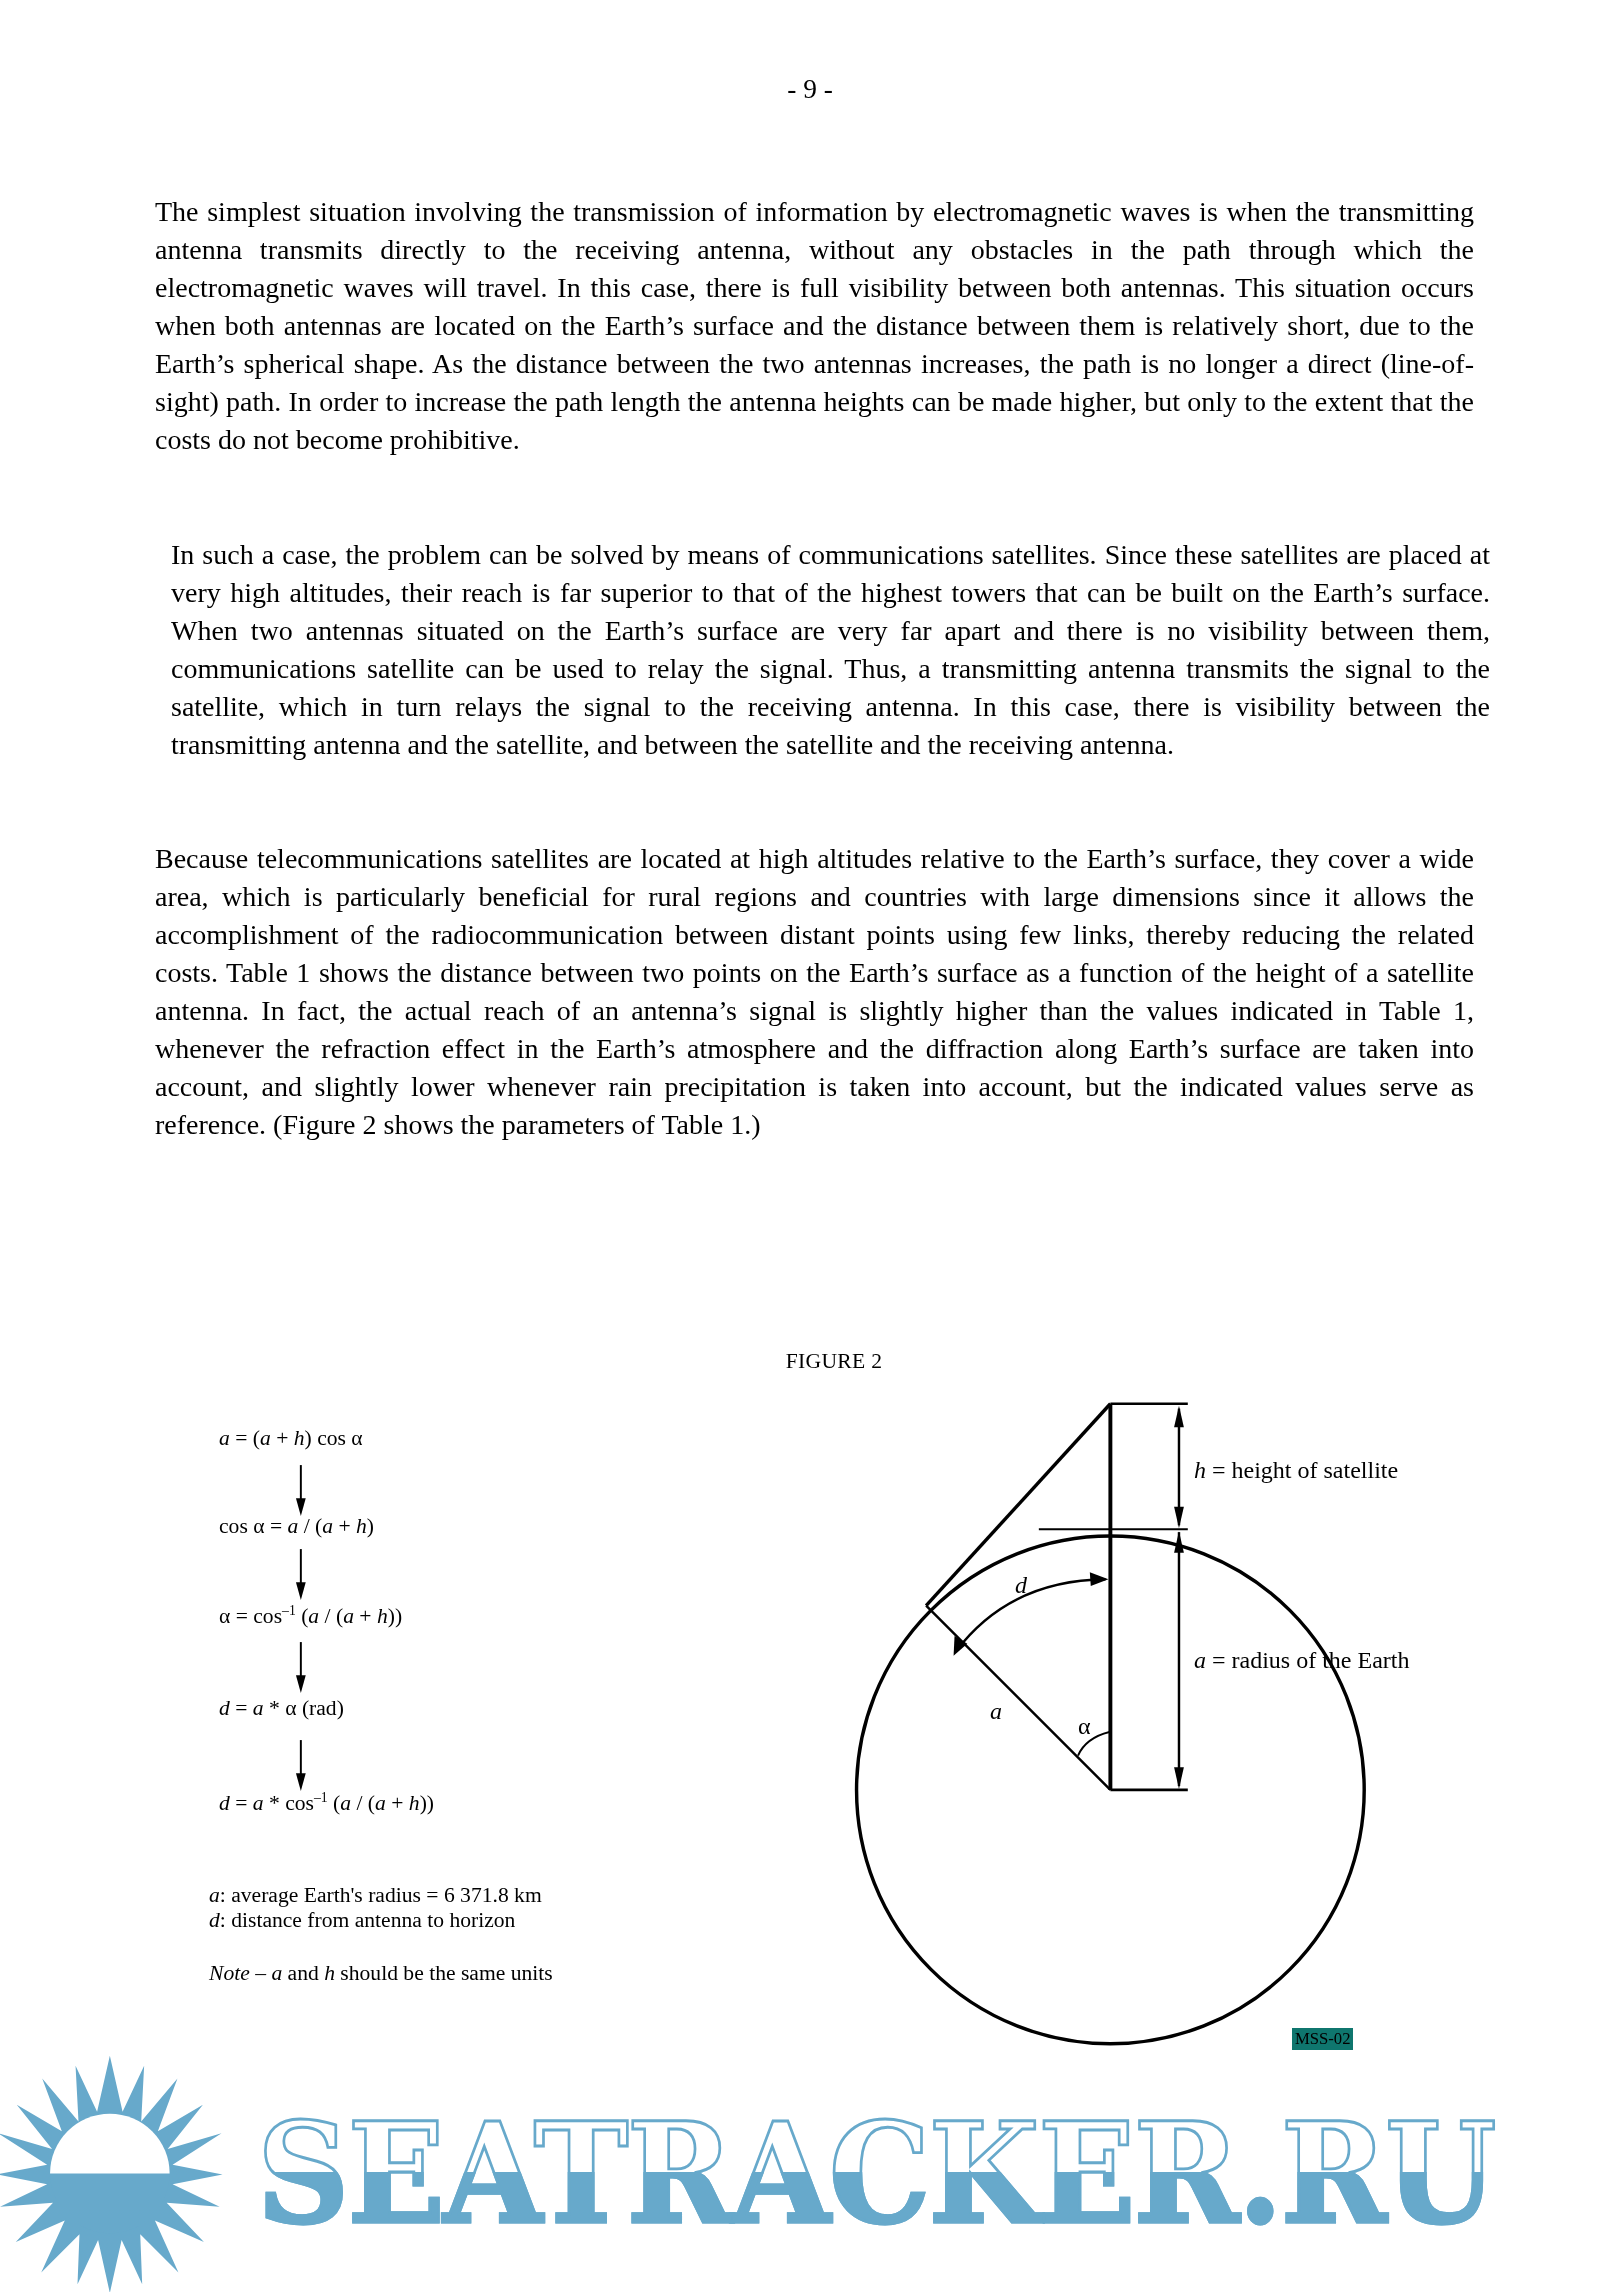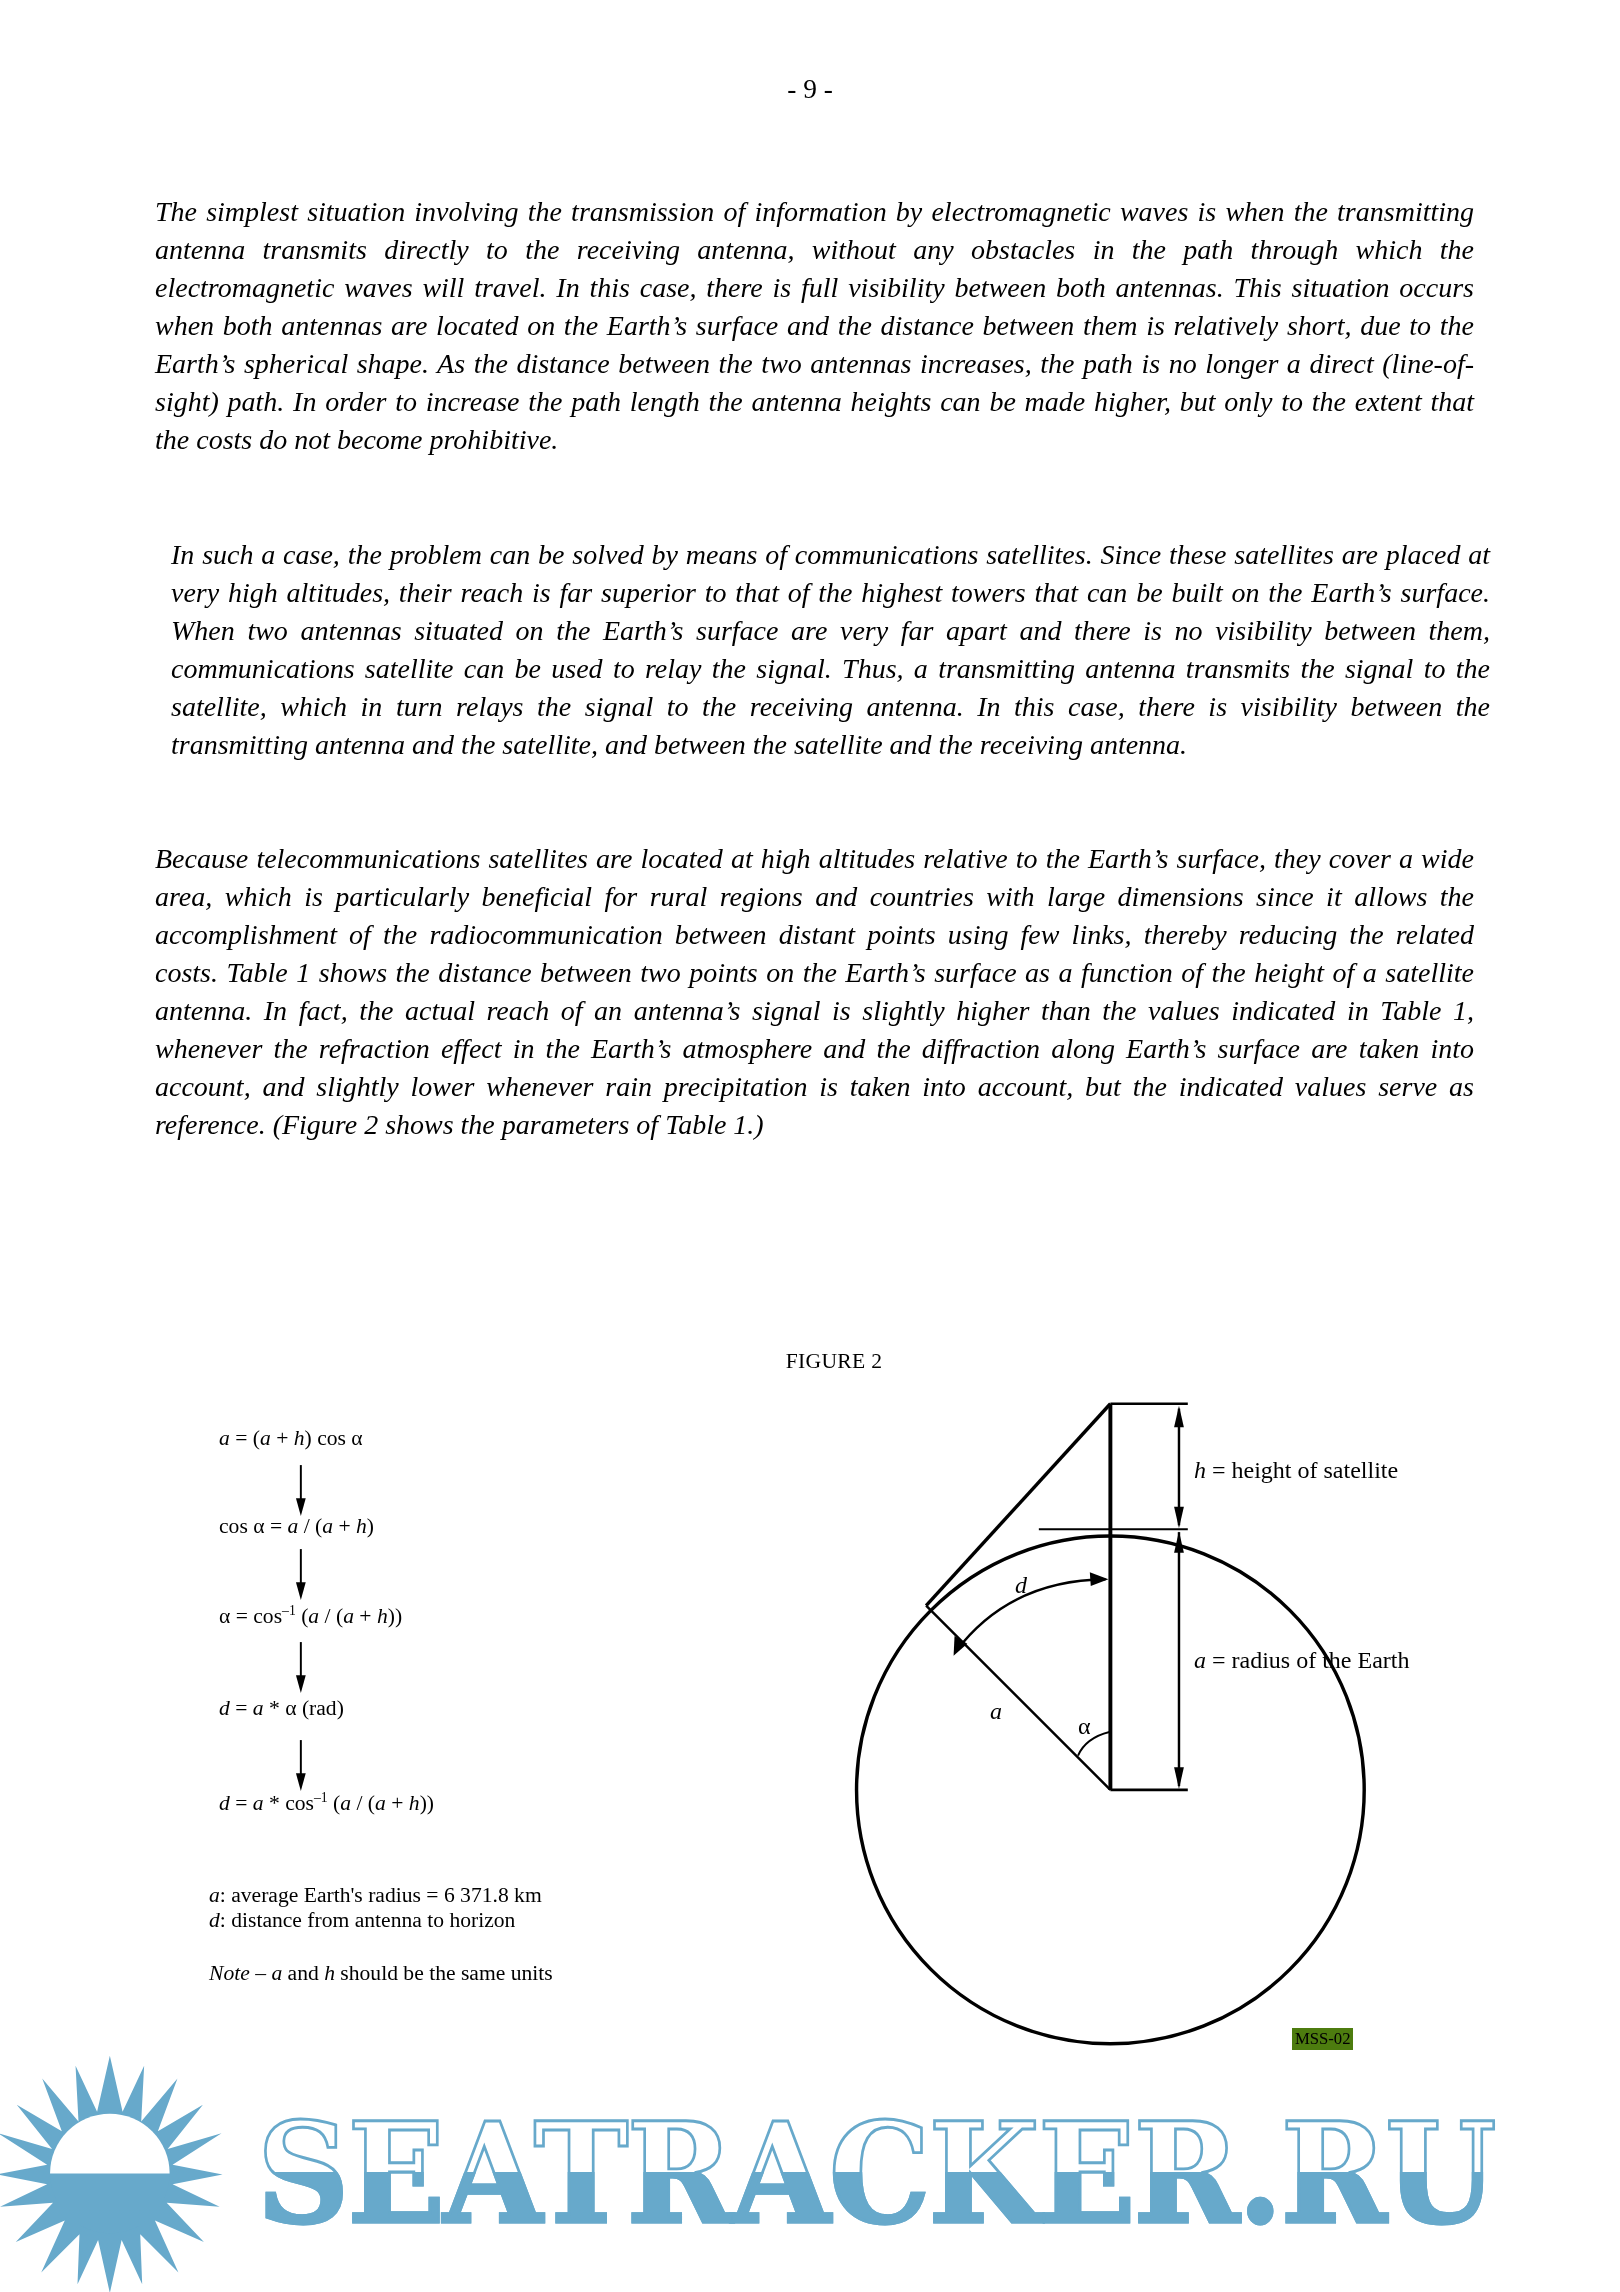--- a/index.html
+++ b/index.html
@@ -1,35 +1,35 @@
 <!DOCTYPE html>
 <html><head>
 <meta charset="utf-8">
 <style>
   html, body { margin: 0; padding: 0; background: #ffffff; }
   body { width: 1620px; height: 2293px; position: relative; overflow: hidden;
          font-family: "Liberation Serif", "DejaVu Serif", serif; color: #000; }
   .page-number { position: absolute; top: 74px; left: 0; width: 1620px; text-align: center;
                  font-size: 27.4px; }
   .body-text { position: absolute; left: 155px; width: 1319px; font-size: 28px;
-               line-height: 38px; text-align: justify; margin: 0; font-style: italic; }
+               line-height: 38px; text-align: justify; margin: 0; }
   .body-text.p1 { top: 193px; }
   .body-text.p2 { top: 536px; margin-left: 16px; }
   .body-text.p3 { top: 840px; }
   .figure-caption { position: absolute; top: 1349px; left: 0; width: 1620px; text-align: center;
                     font-size: 21.6px; letter-spacing: 0.3px; margin-left: 24px; }
   .formula { position: absolute; left: 219px; font-size: 21.6px; white-space: nowrap; }
   .formula i { font-style: italic; }
   .formula sup { font-size: 13.7px; vertical-align: 7.8px; }
   .f-arrow { position: absolute; left: 294px; width: 13.7px; }
   .legend-line { position: absolute; left: 209px; font-size: 21.6px; white-space: nowrap; }
   .diagram { position: absolute; left: 0; top: 0; }
   .diag-label { position: absolute; font-size: 24px; white-space: nowrap; text-align: center; }
   .diag-label i { font-style: italic; }
-  .fig-ref { position: absolute; left: 1292px; top: 2028px; font-size: 16.7px; background: #4d7c0f;
+  .fig-ref { position: absolute; left: 1292px; top: 2028px; font-size: 16.7px; background: #0f766e;
              padding: 1px 2.9px; }
   .watermark { position: absolute; left: 0; top: 2049px; width: 1620px; height: 244px; }
   .wm-text { position: absolute; left: 257px; top: 2105px; font-family: "DejaVu Serif", serif;
              font-weight: bold; font-size: 139px; line-height: 137px; letter-spacing: -2px;
              color: transparent; -webkit-text-stroke: 2.9px #67a9cb;
              background: linear-gradient(to bottom, #ffffff 0%, #ffffff 49%, #67a9cb 49%, #67a9cb 100%);
              -webkit-background-clip: text; background-clip: text; transform: scaleX(0.92);
              transform-origin: left top; }
 </style>
 </head>

